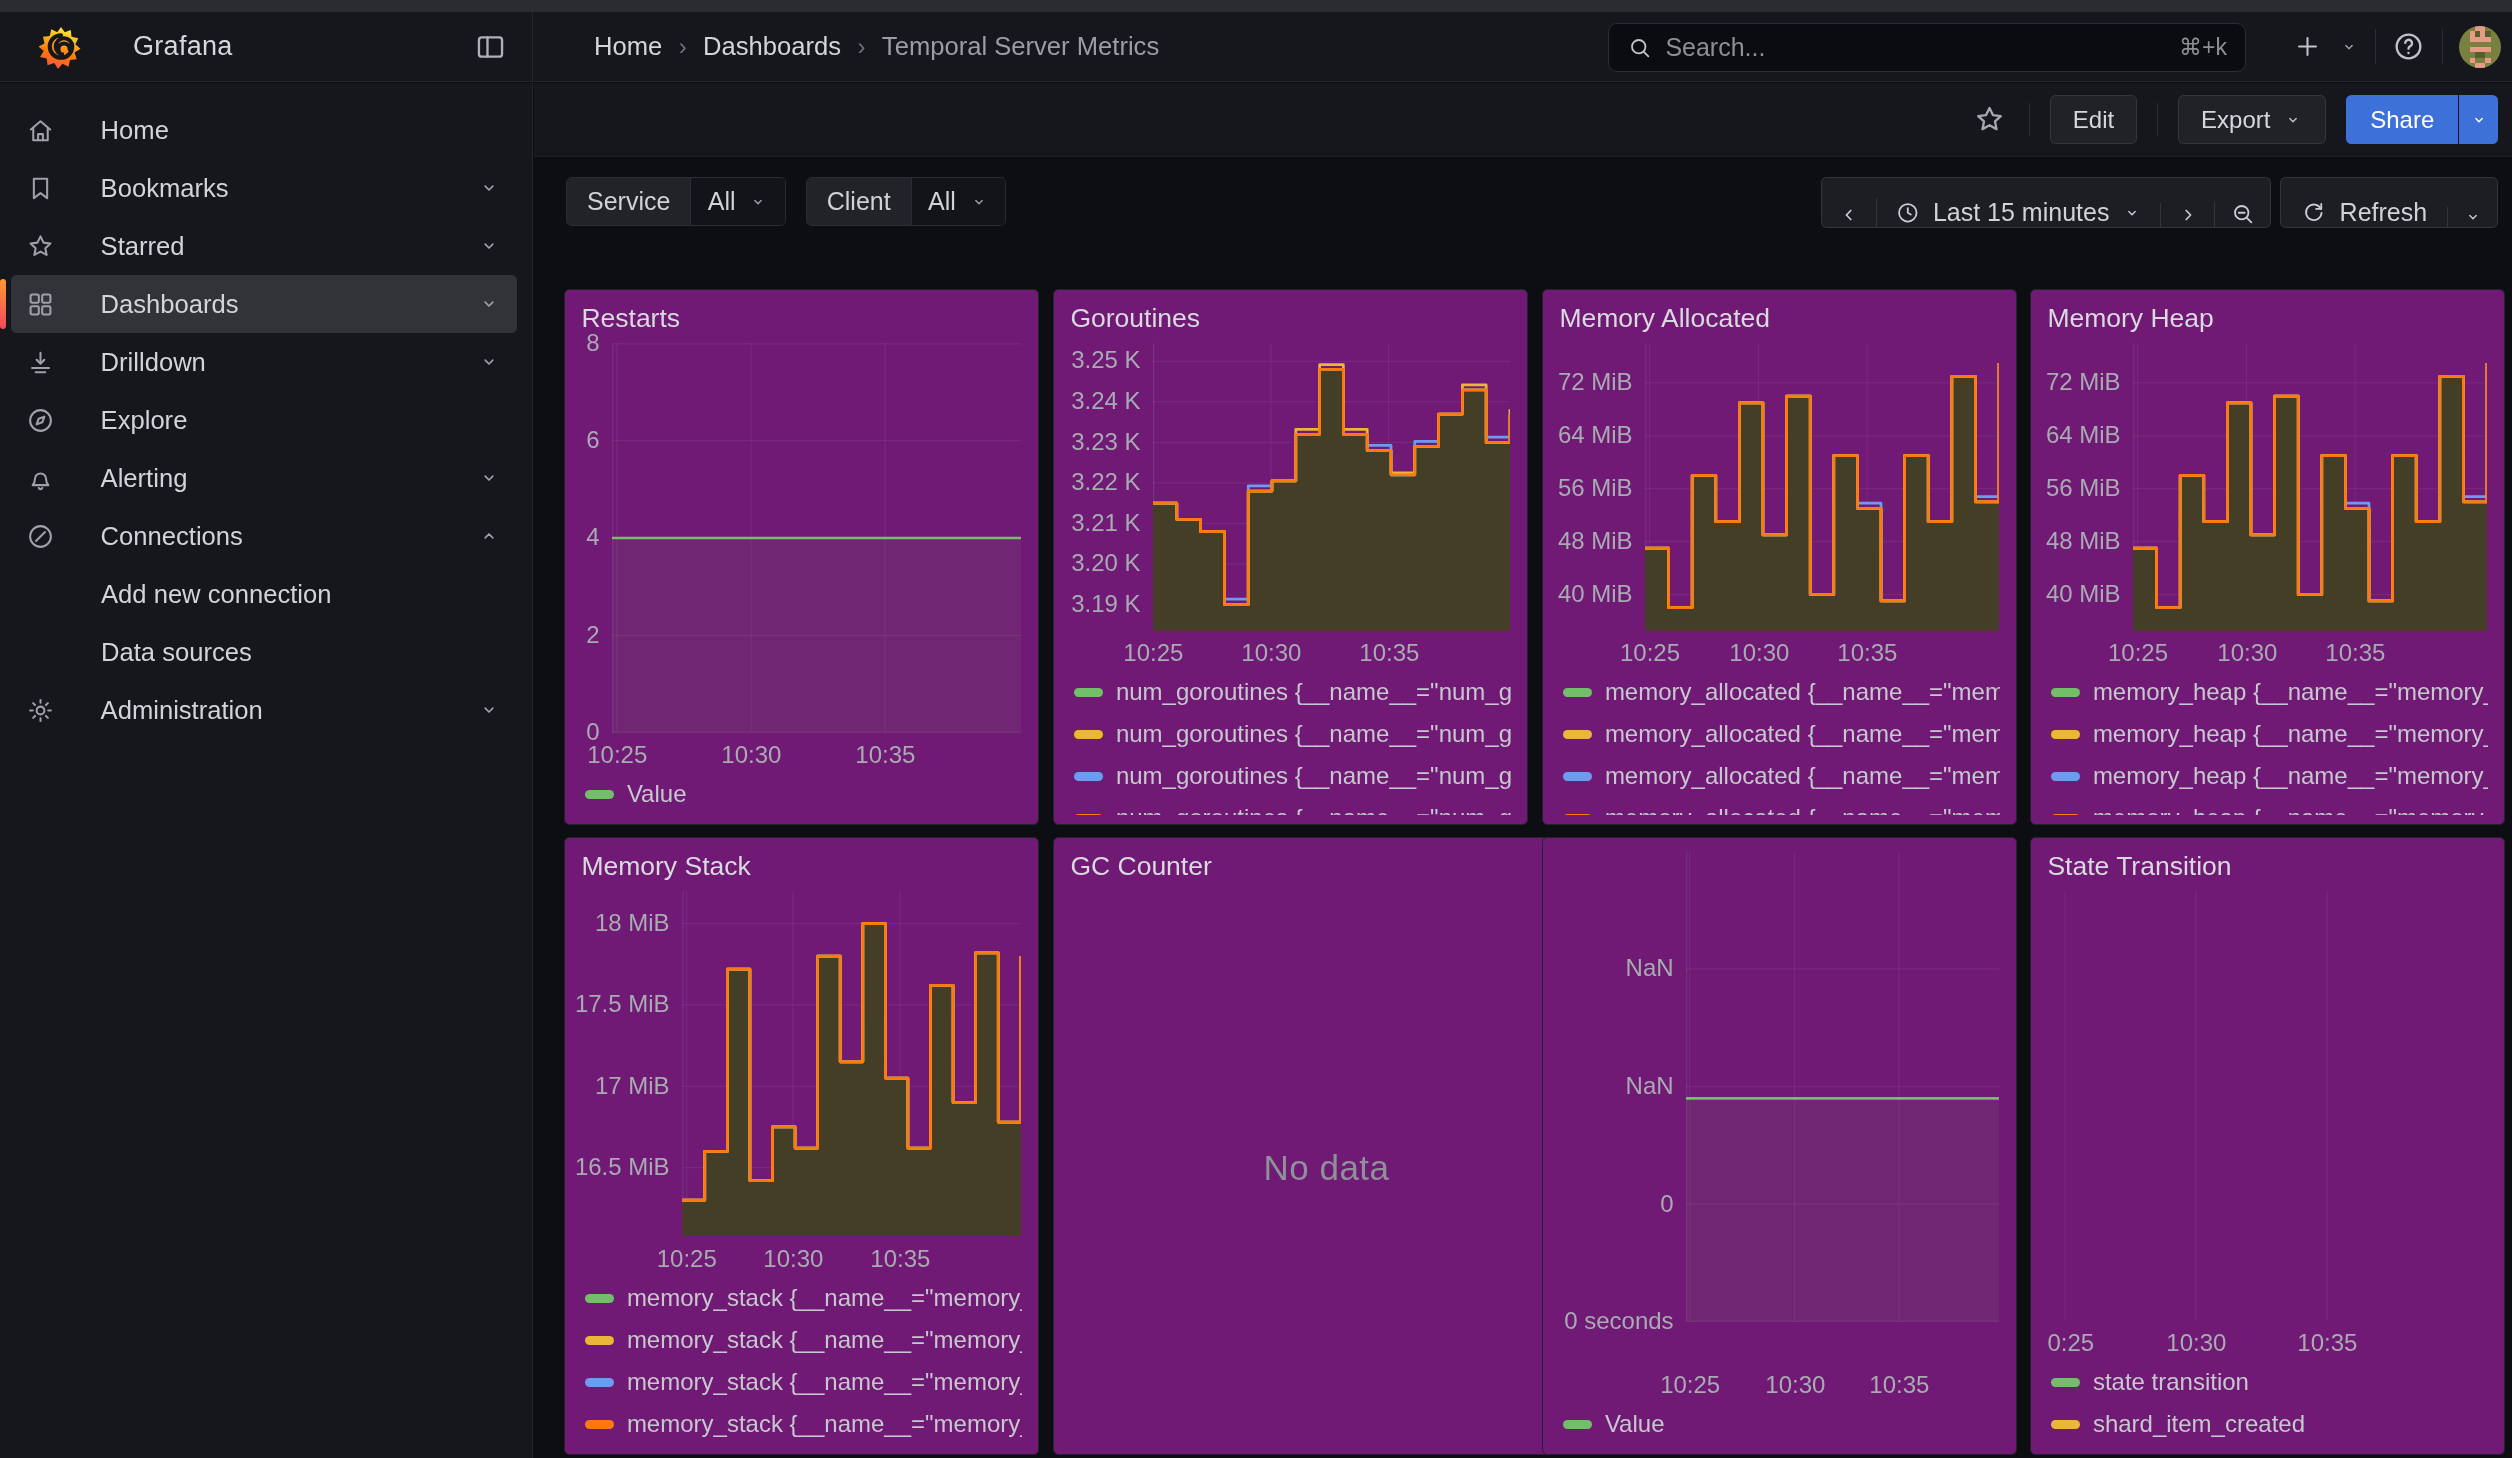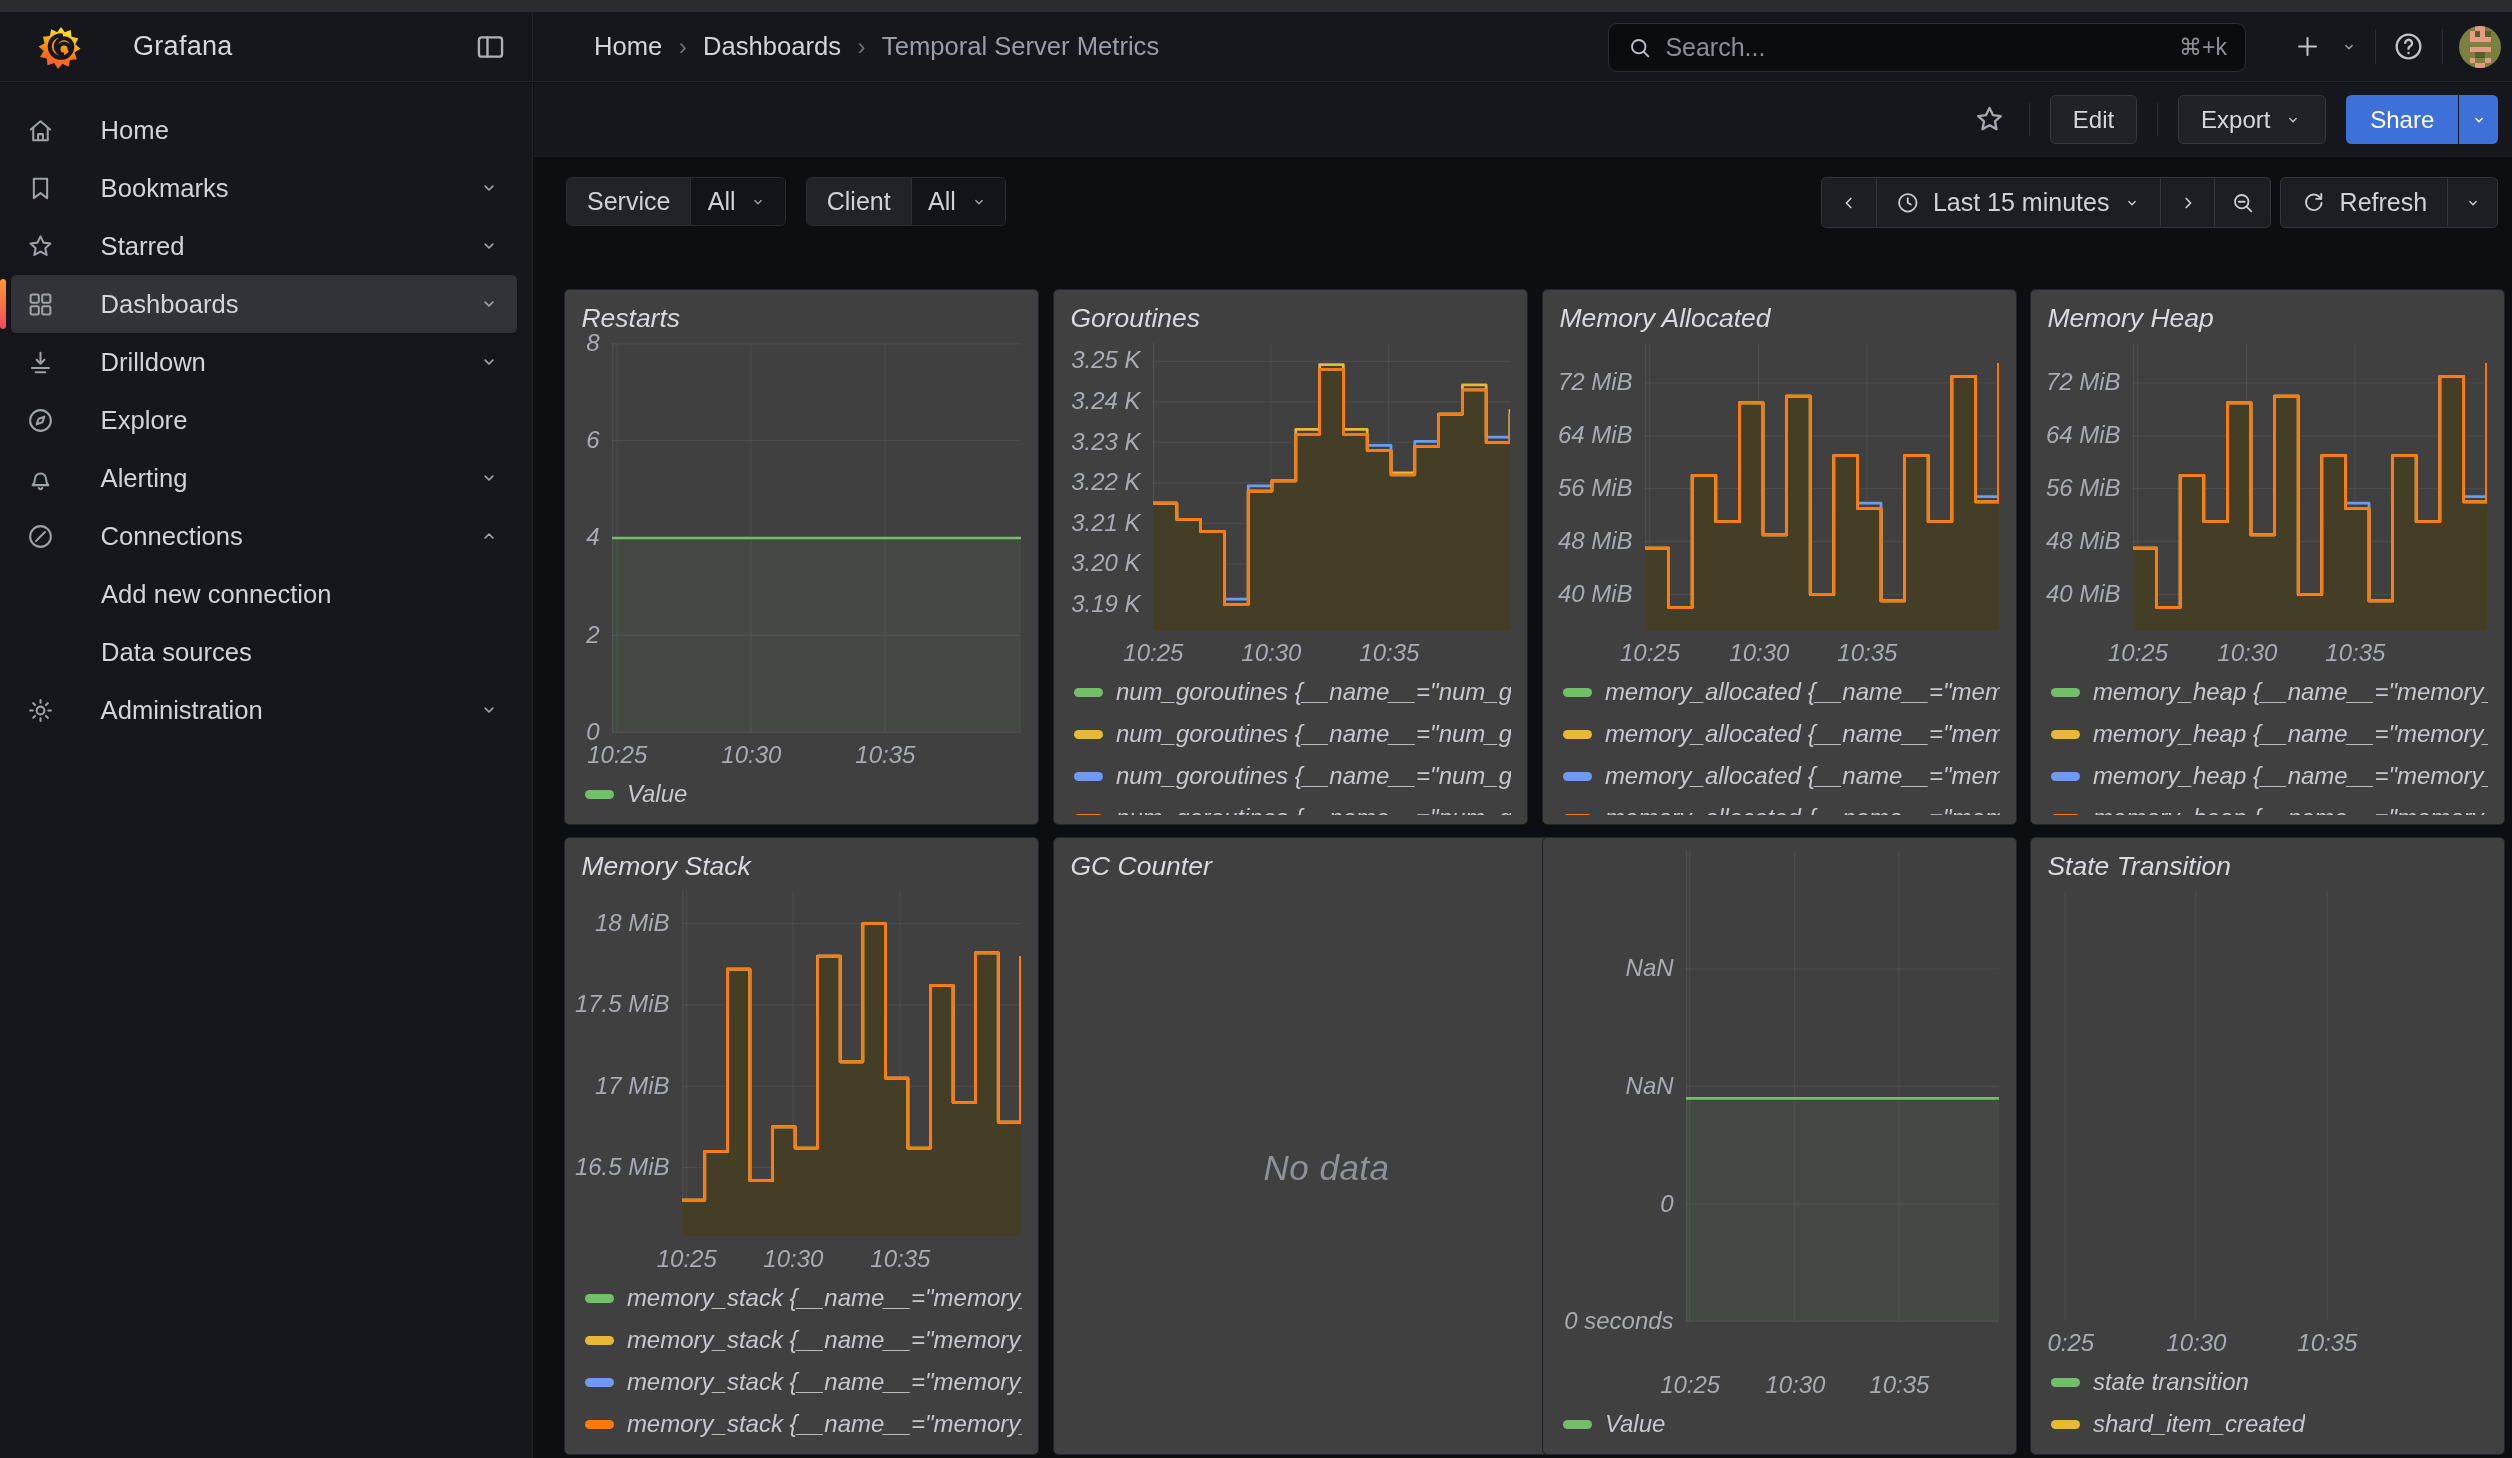--- a/index.html
+++ b/index.html
@@ -57,29 +57,29 @@
     display:flex; align-items:center; justify-content:center; color:#fff; }
   
   #canvas { position:absolute; left:534px; top:157px; right:0; bottom:0; background:#0d0e12; overflow:hidden; }
   #filters { position:absolute; left:32px; top:20px; display:flex; gap:20px; }
   .filter-group { display:flex; height:49px; border:0.9px solid #2c2d34; border-radius:5.5px; overflow:hidden; }
   .filter-label { background:#222328; color:#d0d2d7; font-size:25px; display:flex; align-items:center; padding:0 20px; }
   .filter-value { background:#131419; color:#d0d2d7; font-size:25px; display:flex; align-items:center;
     padding:0 16.4px; gap:12.8px; cursor:pointer; border-left:0.9px solid #2c2d34; }
   .filter-value .fchev { color:#9da1a8; display:flex; }
   #timebar { position:absolute; right:13.7px; top:20px; display:flex; align-items:center; gap:9px; }
-  .tgroup { display:flex; height:51px; border:0.9px solid #34353b; border-radius:5.5px; background:#1d1e24; overflow:hidden; }
+  .tgroup { display:flex; height:51px; border:0.9px solid #34353b; border-radius:5.5px; background:#1d1e24; overflow:hidden;align-items:flex-end; }
   .tbtn { display:flex; align-items:center; justify-content:center; color:#d0d2d7; cursor:pointer; padding:0 14.6px; }
   .tbtn + .tbtn { border-left:0.9px solid #34353b; }
   .tbtn .ticon { display:flex; color:#c9ccd2; }
   #time-main { gap:12.8px; font-size:25px; padding:0 18px; }
   #refresh-main { gap:12.8px; font-size:25px; font-weight:500; padding:0 20px; }
   
-  .panel { position:absolute; background:#404040; border:0.9px solid #23242b; border-radius:5.5px;
-    display:flex; flex-direction:column; padding:12.8px 16.4px 9px 16.4px; overflow:hidden;font-style:italic; }
+  .panel { position:absolute; background:#701a75; border:0.9px solid #23242b; border-radius:5.5px;
+    display:flex; flex-direction:column; padding:12.8px 16.4px 9px 16.4px; overflow:hidden; }
   .p-title { font-size:26.5px; font-weight:500; color:#d8dade; height:40px; flex:0 0 auto; cursor:pointer; }
   .p-body { flex:1 1 auto; display:flex; min-height:0; }
   .p-ylab { position:relative; flex:0 0 auto; }
   .p-ylab span { position:absolute; right:12.8px; font-size:24px; color:#a8abb2; white-space:nowrap; }
   .p-plot { position:relative; flex:1 1 auto; }
   .p-plot svg { position:absolute; left:0; top:0; }
   .p-xlab { position:relative; height:38px; flex:0 0 auto; font-size:24px; color:#a8abb2; }
   .p-xlab span { position:absolute; top:7.3px; transform:translateX(-50%); white-space:nowrap; }
   .p-xlab span.clamp { transform:none; }
   .p-legend { flex:0 0 auto; overflow:hidden; padding-left:3.7px; margin-top:1.8px; }

